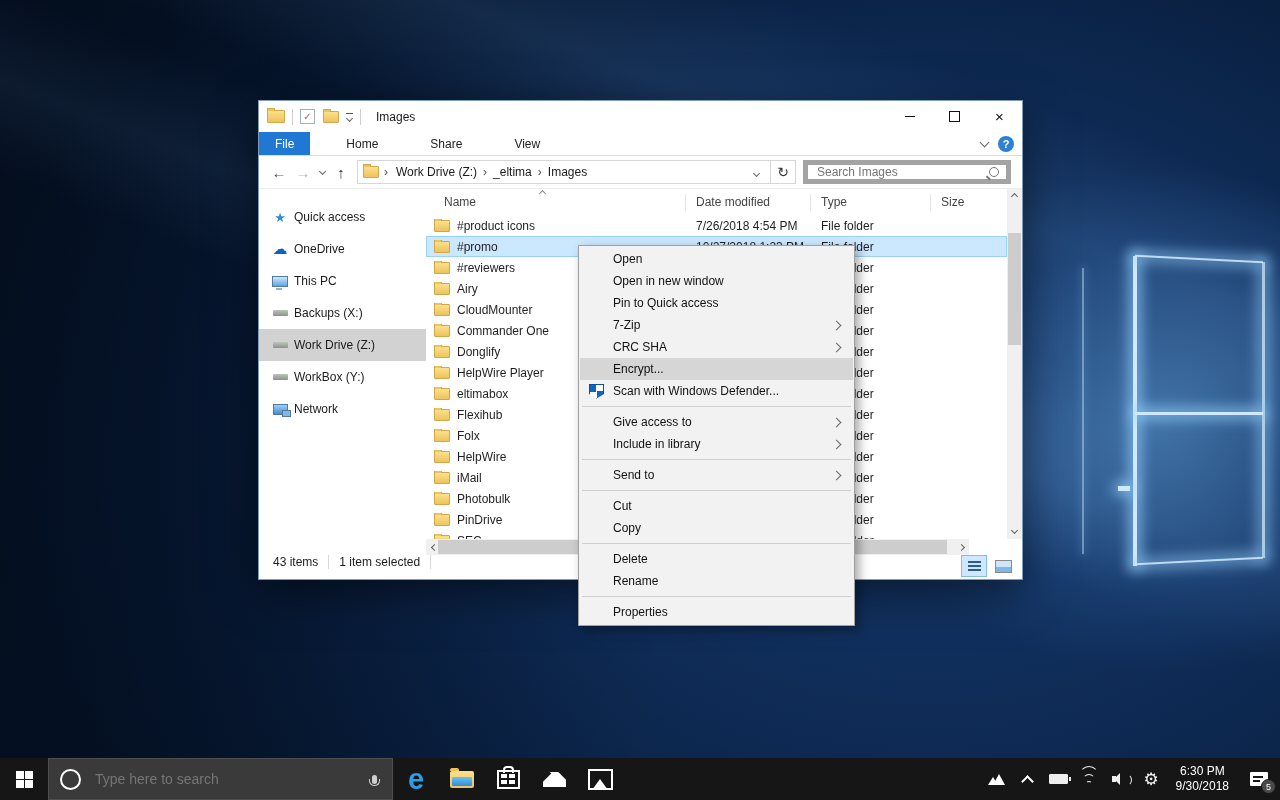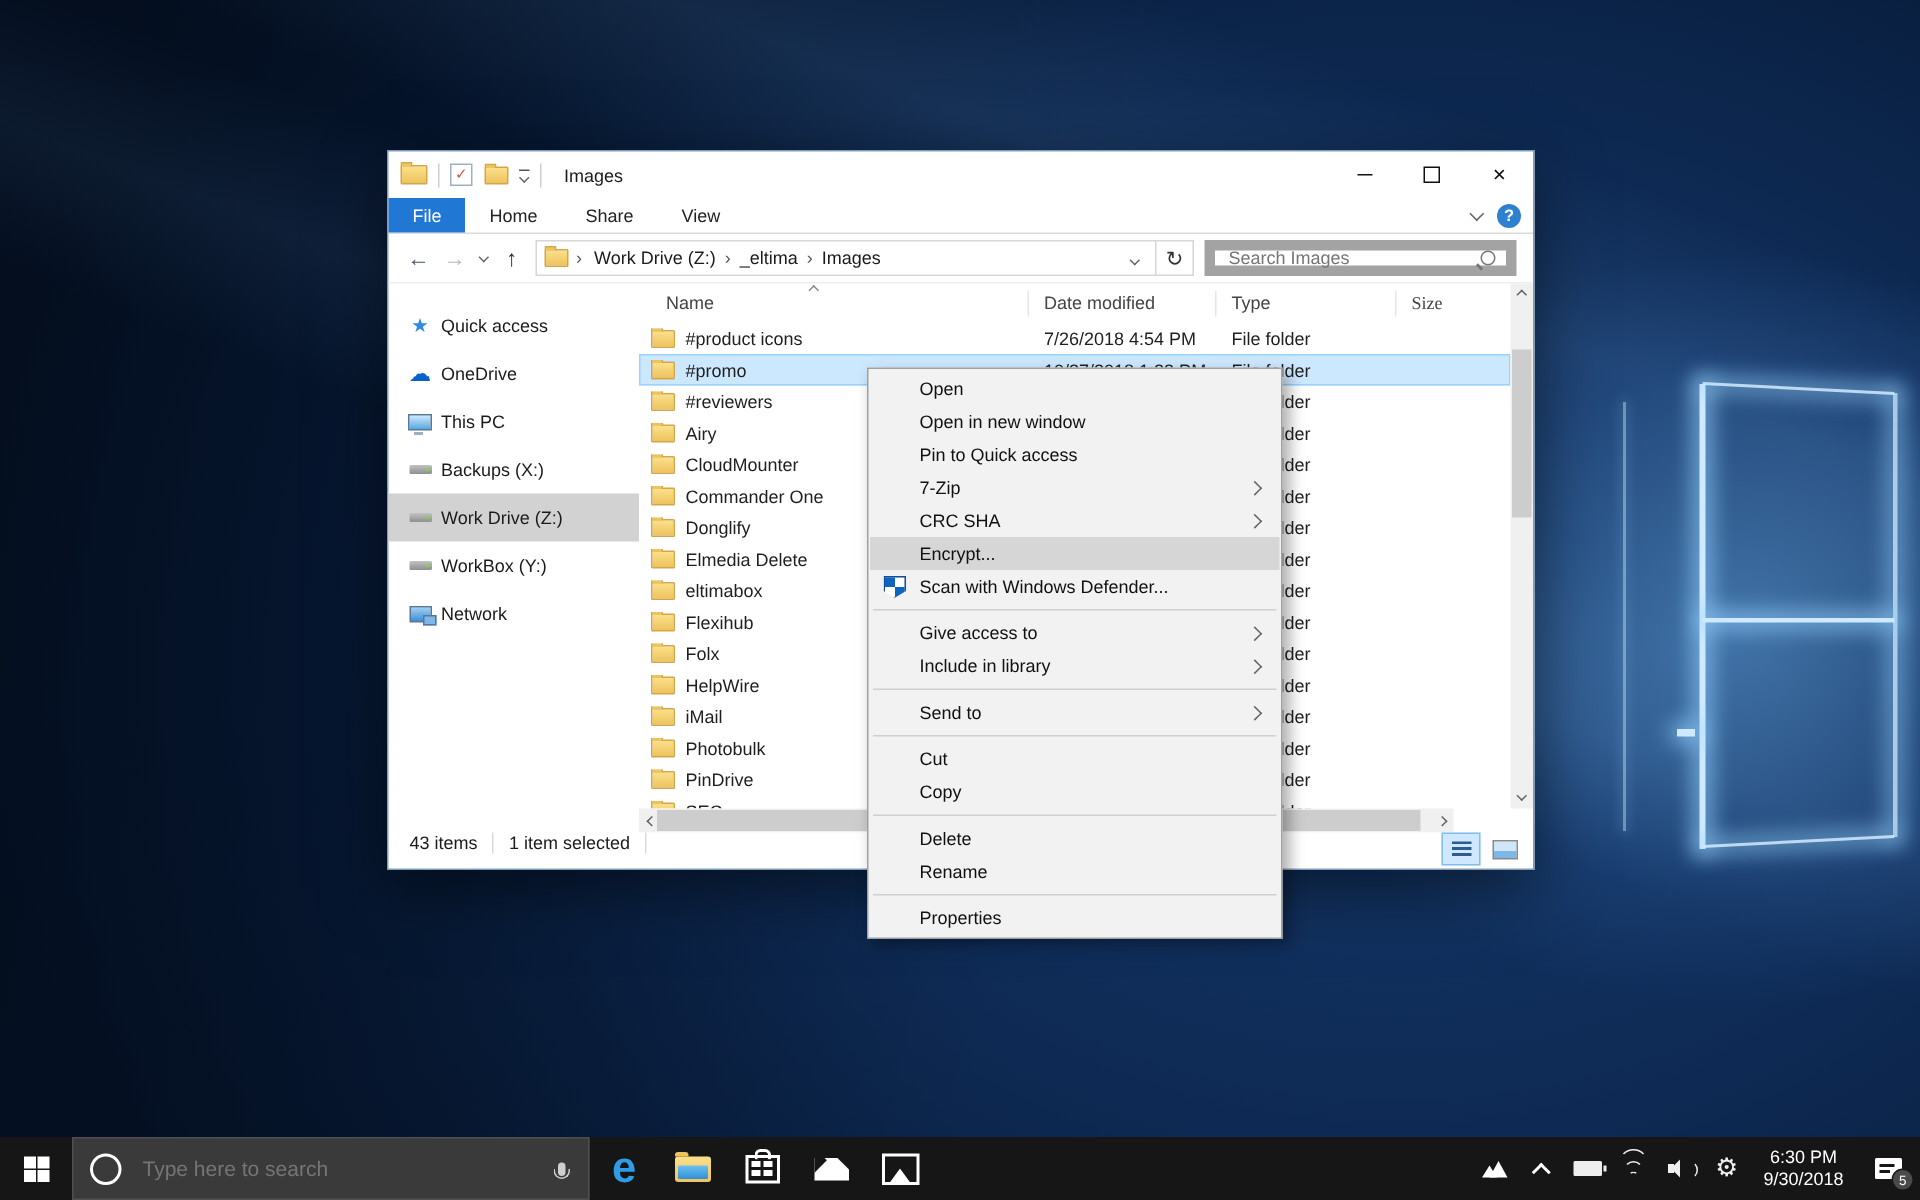--- a/index.html
+++ b/index.html
@@ -65,21 +65,21 @@
   .nav-ic{width:24px;text-align:center;font-size:15px;color:#44576b;}
   .nav-ic.disabled{color:#b9b9b9;}
   .nav-dd{width:14px;display:flex;justify-content:center;}
   .addr-box{width:414px;height:24px;border:1px solid #d6d6d6;display:flex;align-items:center;
         padding:0 5px;gap:2px;box-sizing:border-box;margin-left:4px;}
   .crumb{padding:0 3px;white-space:nowrap;}
   .crumb-sep{color:#555;padding:0 3px;font-size:12px;}
   .addr-dd{margin-left:auto;padding-right:6px;}
   .refresh-box{width:25px;height:24px;border:1px solid #d6d6d6;border-left:none;display:flex;align-items:center;
         justify-content:center;font-size:14px;color:#333;box-sizing:border-box;}
-  .search-box{margin-left:7px;width:208px;height:24px;border:7px solid #a3a3a3;display:flex;align-items:center;
+  .search-box{margin-left:7px;width:208px;height:24px;border:5px solid #a3a3a3;display:flex;align-items:center;
         padding:0 7px;box-sizing:border-box;}
   .search-box input{border:none;outline:none;flex:1;font:12px "Liberation Sans",sans-serif;color:#555;background:transparent;}
   .mag{width:8px;height:8px;border:1.5px solid #777;border-radius:50%;position:relative;flex:0 0 auto;}
   .mag::after{content:"";position:absolute;left:-4px;bottom:-2px;width:5px;height:1.5px;background:#777;transform:rotate(45deg);}
 
   .content{position:absolute;top:88px;bottom:24px;left:0;right:0;display:flex;}
   .sidebar{width:167px;padding-top:12px;box-sizing:border-box;flex:0 0 auto;}
   .side-item{height:32px;display:flex;align-items:center;padding-left:35px;position:relative;}
   .side-item.selected{background:#d2d2d2;}
   .side-item .ic{position:absolute;left:13px;width:16px;height:16px;display:flex;align-items:center;justify-content:center;}
@@ -89,21 +89,21 @@
   .ic-pc::after{content:"";position:absolute;left:3px;bottom:-4px;width:6px;height:2px;background:#9ab0c4;}
   .ic-drive{width:15px;height:6px;border-radius:1px;background:linear-gradient(#c2c2c2,#8f8f8f);position:relative;}
   .ic-drive::after{content:"";position:absolute;right:2px;bottom:2px;width:2px;height:2px;background:#7ddb3f;border-radius:50%;}
   .ic-net{width:13px;height:9px;border:1px solid #56789a;background:linear-gradient(#9fd0f5,#3f8fd6);position:relative;}
   .ic-net::after{content:"";position:absolute;right:-4px;bottom:-3px;width:7px;height:5px;background:#7fb8e8;border:1px solid #56789a;}
 
   .pane{flex:1;position:relative;overflow:hidden;}
   .hdr{display:grid;grid-template-columns:260px 125px 120px 1fr;height:26px;align-items:center;color:#444;position:relative;}
   .hdr .hc{height:17px;line-height:17px;border-right:1px solid #e6e6e6;padding-left:10px;box-sizing:border-box;}
   .hdr .hc.c1{padding-left:18px;}
-  .hdr .hc.c4{border-right:none;font-family:Liberation Serif, serif;}
+  .hdr .hc.c4{border-right:none;}
   .sortcaret{position:absolute;left:114px;top:2px;}
   .rows{position:absolute;top:26px;left:0;right:15px;bottom:16px;overflow:hidden;}
   .frow{display:grid;grid-template-columns:260px 125px 120px 1fr;height:21px;align-items:center;color:#1f1f1f;}
   .frow .c1{display:flex;align-items:center;padding-left:8px;gap:7px;overflow:hidden;white-space:nowrap;}
   .frow .c2,.frow .c3,.frow .c4{padding-left:10px;white-space:nowrap;}
   .frow.selected{background:#cce8ff;box-shadow:inset 0 0 0 1px #99d1ff;}
 
   .vscroll{position:absolute;top:0;right:0;width:15px;bottom:16px;background:#f0f0f0;}
   .vscroll .arr{position:absolute;left:0;width:15px;height:15px;display:flex;align-items:center;justify-content:center;}
   .vscroll .arr.top{top:0;} .vscroll .arr.bot{bottom:0;}
@@ -225,21 +225,21 @@
           <i></i>
         </span>
       <span class="wc wc-max">
           <i></i>
         </span>
       <span class="wc wc-close">×</span>
     </span>
   </div>
 
   <div class="tabsrow">
-    <span id="tabs-list" style="display:flex;">
+    <span id="tabs-list" style="display:flex;gap:20px;">
         <span class="tab active">File</span>
         <span class="tab">Home</span>
         <span class="tab">Share</span>
         <span class="tab">View</span>
       </span>
     <span class="ribbon-right">
       <span class="chev down" style="margin-top:-3px;"></span>
       <span class="help-ic">?</span>
     </span>
   </div>
@@ -379,21 +379,21 @@
               <span class="fold small"></span>
               <span>Donglify</span>
             </div>
             <div class="c2"></div>
             <div class="c3">File folder</div>
             <div class="c4"></div>
           </div>
           <div class="frow">
             <div class="c1">
               <span class="fold small"></span>
-              <span>Elmedia Delete</span>
+              <span>HelpWire Player</span>
             </div>
             <div class="c2"></div>
             <div class="c3">File folder</div>
             <div class="c4"></div>
           </div>
           <div class="frow">
             <div class="c1">
               <span class="fold small"></span>
               <span>eltimabox</span>
             </div>

